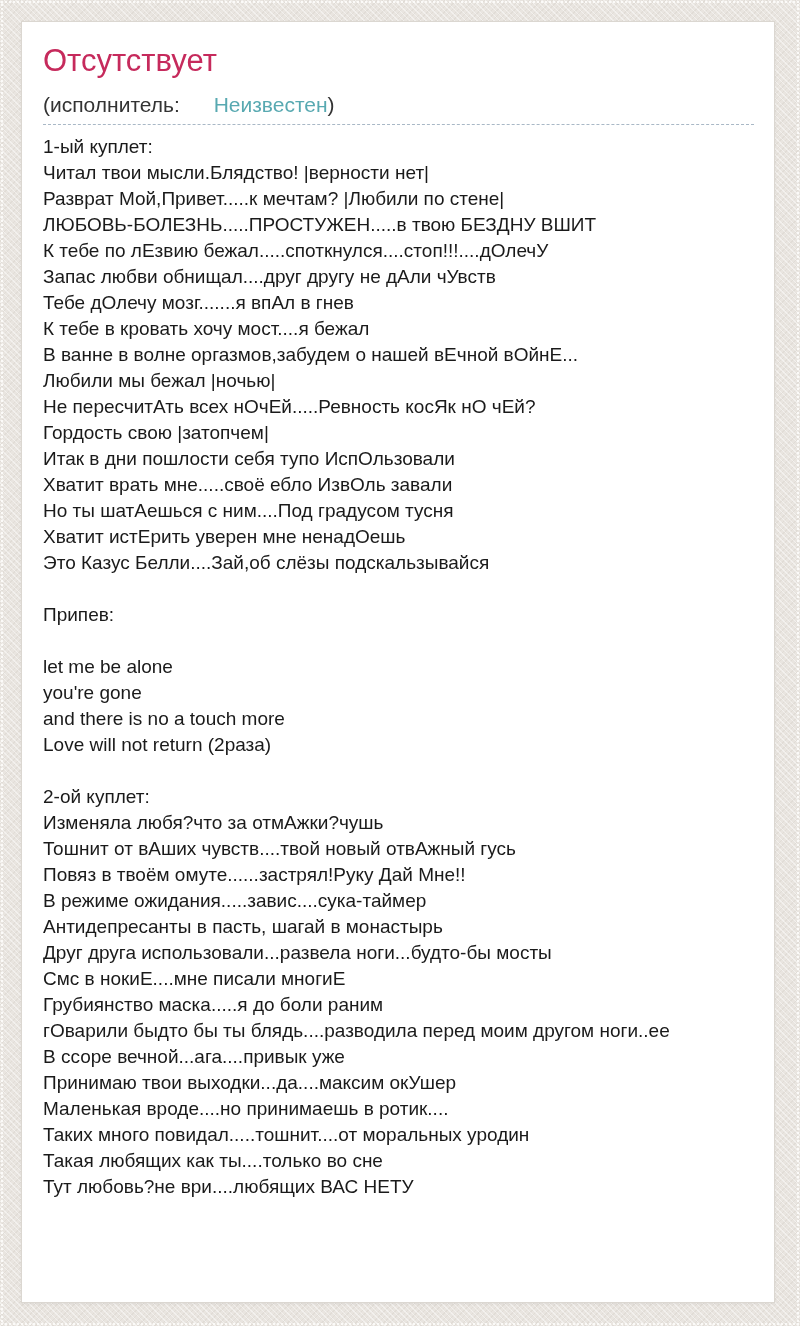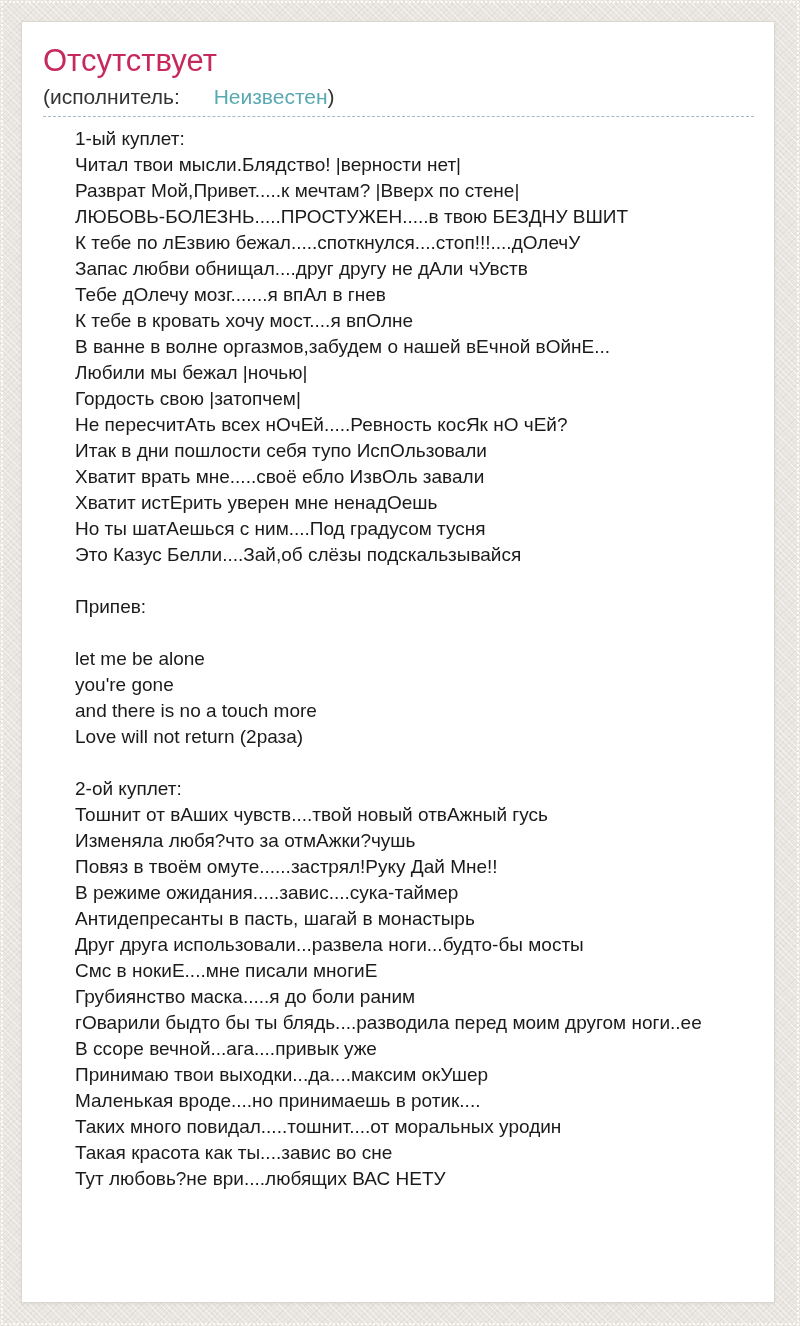--- a/index.html
+++ b/index.html
@@ -37,21 +37,21 @@
     border: 1px solid #dbd7d1;
     box-shadow: 0 1px 3px rgba(0,0,0,0.06);
     padding: 23px 20px 24px 21px;
   }
 
   .title {
     font-size: 31px;
     font-weight: normal;
     line-height: 32px;
     color: var(--title, #c62a5c);
-    margin-bottom: 8px;
+    margin-bottom: 16px;
   }
 
   .artist-line {
     font-size: 21px;
     line-height: 24px;
     color: #333333;
     padding-bottom: 7px;
     border-bottom: 1px dashed var(--divider, #a9b8c6);
   }
 
@@ -60,21 +60,20 @@
     text-decoration: none;
     cursor: pointer;
     margin-left: 28px;
   }
 
   .lyrics {
     margin-top: 9px;
     font-size: 19px;
     line-height: 26px;
     color: var(--text, #1a1a1a);
-    margin-left: 32px;
   }
 
   .lyric-line {
     white-space: pre-wrap;
     min-height: 26px;
   }
 </style>
 </head>
 <body>
 
@@ -83,55 +82,55 @@
 
     <h1 class="title">Отсутствует</h1>
 
     <div class="artist-line">
       <span>(исполнитель: </span><a class="artist-link">Неизвестен</a><span>)</span>
     </div>
 
     <div class="lyrics">
         <div class="lyric-line">1-ый куплет:</div>
         <div class="lyric-line">Читал твои мысли.Блядство! |верности нет|</div>
-        <div class="lyric-line">Разврат Мой,Привет.....к мечтам? |Вверх по стене|</div>
+        <div class="lyric-line">Разврат Мой,Привет.....к мечтам? |Любили по стене|</div>
         <div class="lyric-line">ЛЮБОВЬ-БОЛЕЗНЬ.....ПРОСТУЖЕН.....в твою БЕЗДНУ ВШИТ</div>
         <div class="lyric-line">К тебе по лЕзвию бежал.....споткнулся....стоп!!!....дОлечУ</div>
         <div class="lyric-line">Запас любви обнищал....друг другу не дАли чУвств</div>
         <div class="lyric-line">Тебе дОлечу мозг.......я впАл в гнев</div>
-        <div class="lyric-line">К тебе в кровать хочу мост....я впОлне</div>
+        <div class="lyric-line">К тебе в кровать хочу мост....я бежал</div>
         <div class="lyric-line">В ванне в волне оргазмов,забудем о нашей вЕчной вОйнЕ...</div>
         <div class="lyric-line">Любили мы бежал |ночью|</div>
+        <div class="lyric-line">Не пересчитАть всех нОчЕй.....Ревность косЯк нО чЕй?</div>
         <div class="lyric-line">Гордость свою |затопчем|</div>
-        <div class="lyric-line">Не пересчитАть всех нОчЕй.....Ревность косЯк нО чЕй?</div>
         <div class="lyric-line">Итак в дни пошлости себя тупо ИспОльзовали</div>
         <div class="lyric-line">Хватит врать мне.....своё ебло ИзвОль завали</div>
+        <div class="lyric-line">Но ты шатАешься с ним....Под градусом тусня</div>
         <div class="lyric-line">Хватит истЕрить уверен мне ненадОешь</div>
-        <div class="lyric-line">Но ты шатАешься с ним....Под градусом тусня</div>
         <div class="lyric-line">Это Казус Белли....Зай,об слёзы подскальзывайся</div>
         <div class="lyric-line">&nbsp;</div>
         <div class="lyric-line">Припев:</div>
         <div class="lyric-line">&nbsp;</div>
         <div class="lyric-line">let me be alone</div>
         <div class="lyric-line">you're gone</div>
         <div class="lyric-line">and there is no a touch more</div>
         <div class="lyric-line">Love will not return (2раза)</div>
         <div class="lyric-line">&nbsp;</div>
         <div class="lyric-line">2-ой куплет:</div>
+        <div class="lyric-line">Изменяла любя?что за отмАжки?чушь</div>
         <div class="lyric-line">Тошнит от вАших чувств....твой новый отвАжный гусь</div>
-        <div class="lyric-line">Изменяла любя?что за отмАжки?чушь</div>
         <div class="lyric-line">Повяз в твоём омуте......застрял!Руку Дай Мне!!</div>
         <div class="lyric-line">В режиме ожидания.....завис....сука-таймер</div>
         <div class="lyric-line">Антидепресанты в пасть, шагай в монастырь</div>
         <div class="lyric-line">Друг друга использовали...развела ноги...будто-бы мосты</div>
         <div class="lyric-line">Смс в нокиЕ....мне писали многиЕ</div>
         <div class="lyric-line">Грубиянство маска.....я до боли раним</div>
         <div class="lyric-line">гОварили быдто бы ты блядь....разводила перед моим другом ноги..ее</div>
         <div class="lyric-line">В ссоре вечной...ага....привык уже</div>
         <div class="lyric-line">Принимаю твои выходки...да....максим окУшер</div>
         <div class="lyric-line">Маленькая вроде....но принимаешь в ротик....</div>
         <div class="lyric-line">Таких много повидал.....тошнит....от моральных уродин</div>
-        <div class="lyric-line">Такая красота как ты....завис во сне</div>
+        <div class="lyric-line">Такая любящих как ты....только во сне</div>
         <div class="lyric-line">Тут любовь?не ври....любящих ВАС НЕТУ</div>
       </div>
 
   </div>
 </div>
 
 </body></html>

